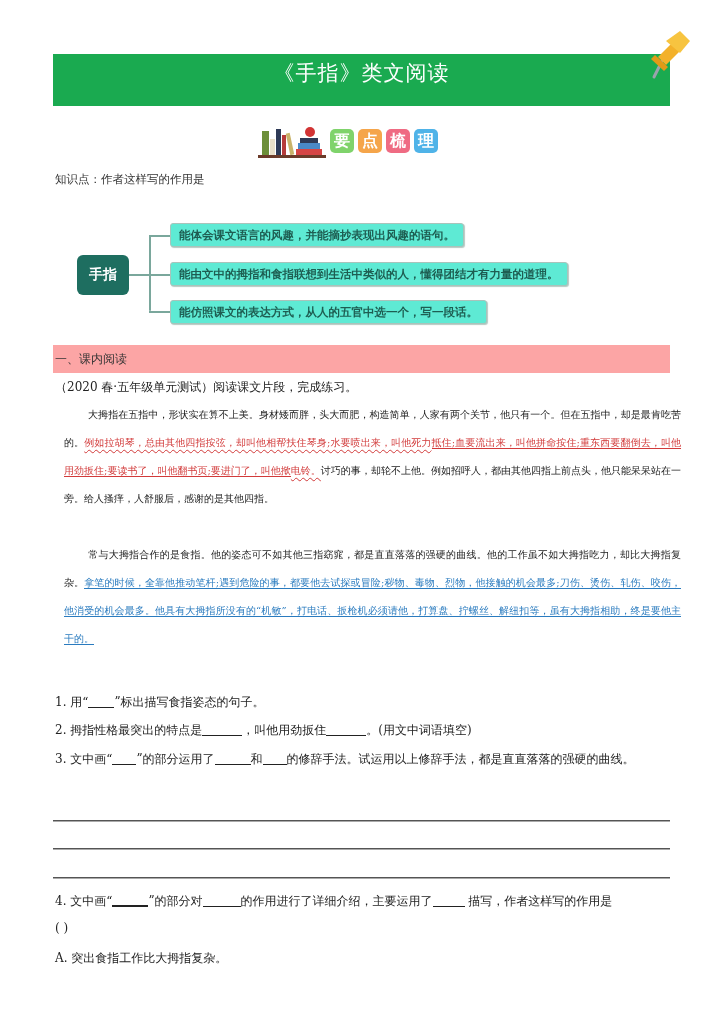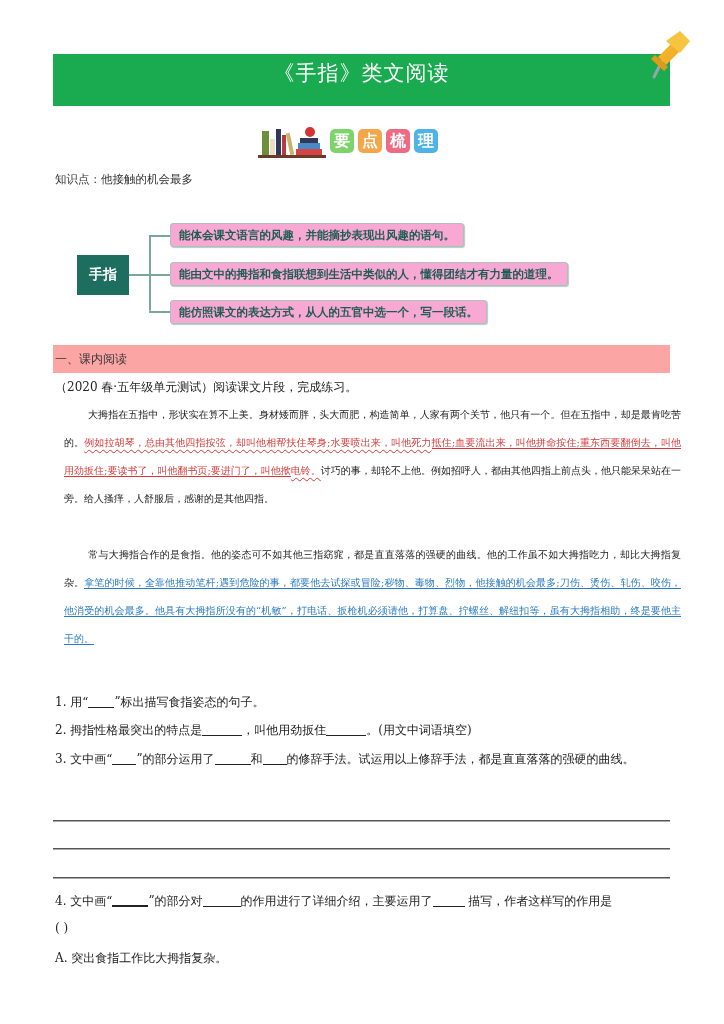--- a/index.html
+++ b/index.html
@@ -20,27 +20,27 @@
     width: 24px; height: 24px; border-radius: 5px; color: #fff;
     font-family: "DejaVu Sans", sans-serif; font-weight: bold; font-size: 16px;
     display: flex; align-items: center; justify-content: center;
   }
 
   .knowledge { position: absolute; left: 55px; top: 172px; font-size: 11.5px; color: #333; }
 
   .mindmap { position: absolute; left: 60px; top: 200px; width: 540px; height: 135px; }
   .mm-root {
     position: absolute; left: 17px; top: 55px; width: 52px; height: 40px;
-    background: #1e6e60; color: #fff; border-radius: 0;
+    background: #1e6e60; color: #fff; border-radius: 6px;
     font-family: "DejaVu Sans", sans-serif; font-weight: bold; font-size: 14px;
     display: flex; align-items: center; justify-content: center;
   }
   .mm-node {
     position: absolute; height: 24px; padding: 0 8px;
-    background: #f9a8d4; border: 1px solid #a9c3bb; border-radius: 3px;
+    background: #5eead4; border: 1px solid #a9c3bb; border-radius: 3px;
     box-shadow: 1px 1px 1px #b7c9c3;
     font-family: "DejaVu Sans", sans-serif; font-weight: bold; font-size: 11.5px; color: #1e5e52;
     display: flex; align-items: center; white-space: nowrap;
   }
   .mm-line { position: absolute; background: #7aa79c; }
 
   .section-header {
     position: absolute; left: 53px; top: 345px; width: 617px; height: 28px;
     background: #fca5a5; font-size: 12px; line-height: 28px; padding-left: 2px; color: #333;
   }
@@ -83,21 +83,21 @@
     <rect x="40" y="20" width="22" height="6" fill="#4a89c8"></rect>
     <rect x="42" y="15" width="18" height="5" fill="#2e3a57"></rect>
     <circle cx="52" cy="9" r="5" fill="#d23434"></circle>
   </svg>
   <div class="tile" style="background:#7fd36b">要</div>
   <div class="tile" style="background:#f5a54a">点</div>
   <div class="tile" style="background:#ef6b83">梳</div>
   <div class="tile" style="background:#4fb3e8">理</div>
 </div>
 
-<div class="knowledge">知识点：他接触的机会最多</div>
+<div class="knowledge">知识点：作者这样写的作用是</div>
 
 <div class="mindmap">
   <div class="mm-line" style="left:69px; top:74px; width:20px; height:2px;"></div>
   <div class="mm-line" style="left:89px; top:35px; width:2px; height:76px; border-radius:2px;"></div>
   <div class="mm-line" style="left:89px; top:35px; width:22px; height:2px;"></div>
   <div class="mm-line" style="left:89px; top:74px; width:22px; height:2px;"></div>
   <div class="mm-line" style="left:89px; top:111px; width:22px; height:2px;"></div>
   <div class="mm-root">手指</div>
   <div class="mm-node" style="left:110px; top:23px;">能体会课文语言的风趣，并能摘抄表现出风趣的语句。</div>
   <div class="mm-node" style="left:110px; top:62px;">能由文中的拇指和食指联想到生活中类似的人，懂得团结才有力量的道理。</div>

